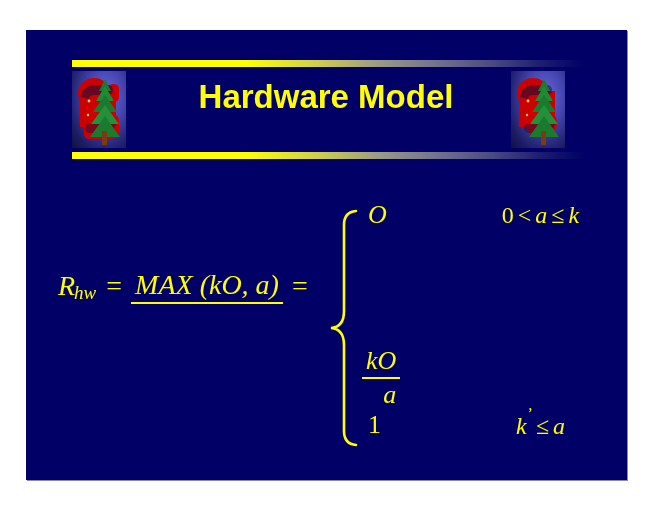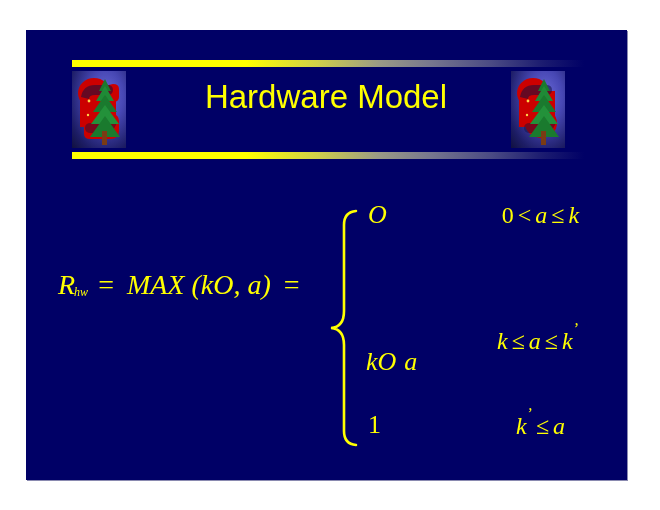--- a/index.html
+++ b/index.html
@@ -60,21 +60,21 @@
   #logo-right { left: 485px; }
   .logo svg { display: block; width: 54px; height: 77px; }
 
   #title-text {
     position: absolute;
     left: 110px;
     top: 47px;
     width: 380px;
     text-align: center;
     font-family: "Liberation Sans", sans-serif;
-    font-weight: normal;
+    font-weight: bold;
     font-size: 33px;
     line-height: 40px;
     color: #ffff00;
     letter-spacing: 0px;
     white-space: nowrap;
   }
 
   
   #equation {
     position: absolute;
@@ -91,34 +91,34 @@
     position: absolute;
     left: 32px;
     top: 108px;
     display: flex;
     align-items: center;
     font-size: 28px;
     font-style: italic;
   }
   #lhs .var { font-style: italic; }
   #lhs .sub {
-    font-size: 12px;
+    font-size: 19px;
     font-style: italic;
     vertical-align: sub;
     position: relative;
     top: 7px;
     left: -1px;
   }
   .eqsign {
     font-style: normal;
     margin: 0 9px;
   }
   .frac {
     display: inline-flex;
-    flex-direction: row;
+    flex-direction: column;
     align-items: flex-end;
     vertical-align: middle;
   }
   .frac .num,
   .frac .den {
     padding: 1px 4px;
     white-space: nowrap;
   }
   .frac .bar {
     display: block;
@@ -263,23 +263,20 @@
     </div>
 
     <div class="case-row" id="case-2">
       <div class="case-val">
         <span class="frac">
           <span class="num">kO</span>
           <span class="bar"></span>
           <span class="den">a</span>
         </span>
       </div>
-      <div class="case-cond">
-        <span>k</span><span class="op">≤</span><span>a</span><span class="op">≤</span><span>k</span><span class="prime">’</span>
-      </div>
     </div>
 
     <div class="case-row" id="case-3">
       <div class="case-val plain">1</div>
       <div class="case-cond">
         <span>k</span><span class="prime">’</span><span class="op">≤</span><span>a</span>
       </div>
     </div>
 
   </div>

